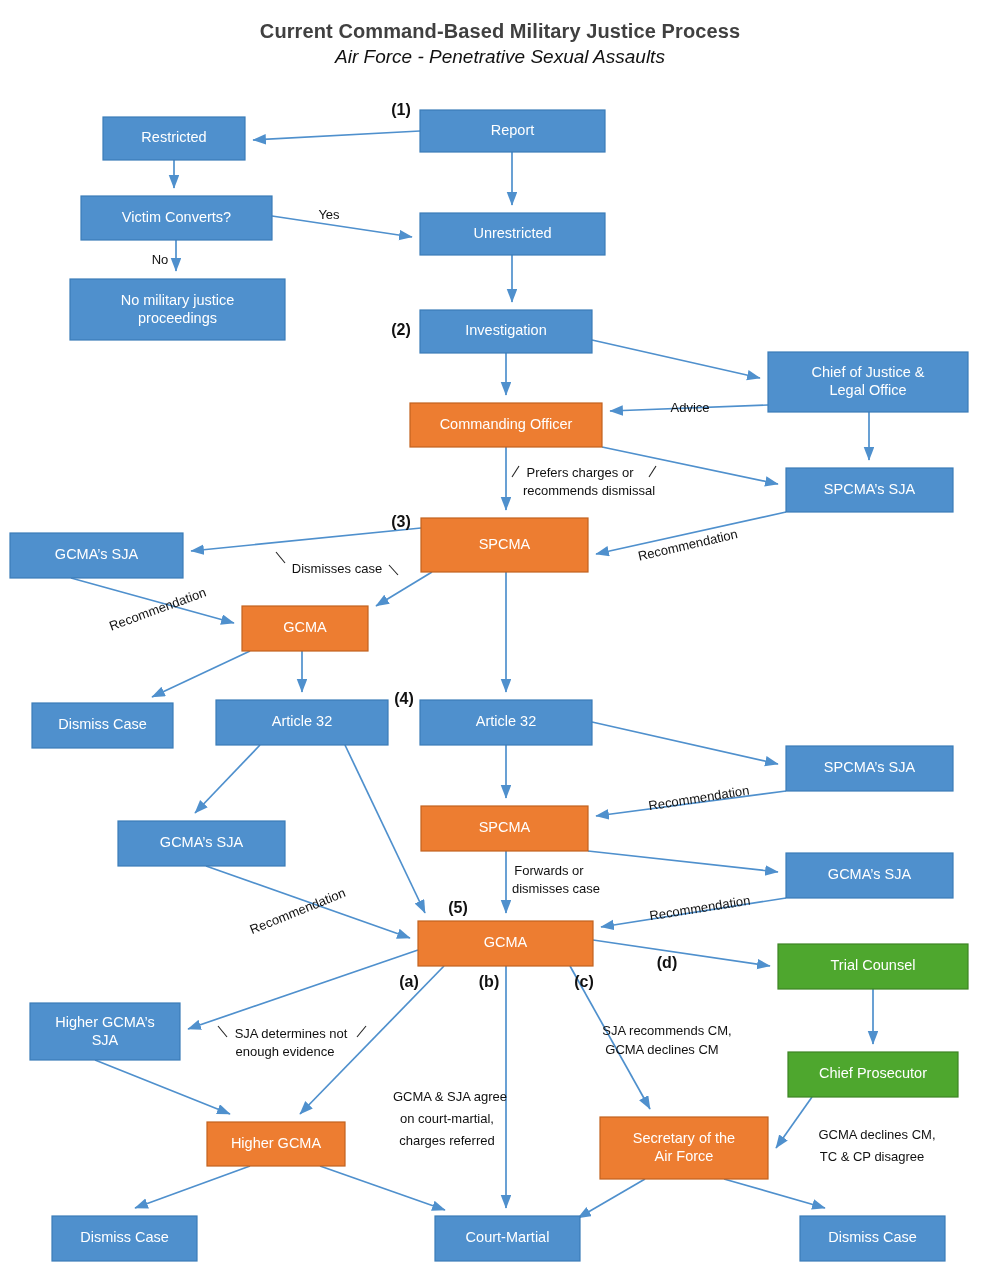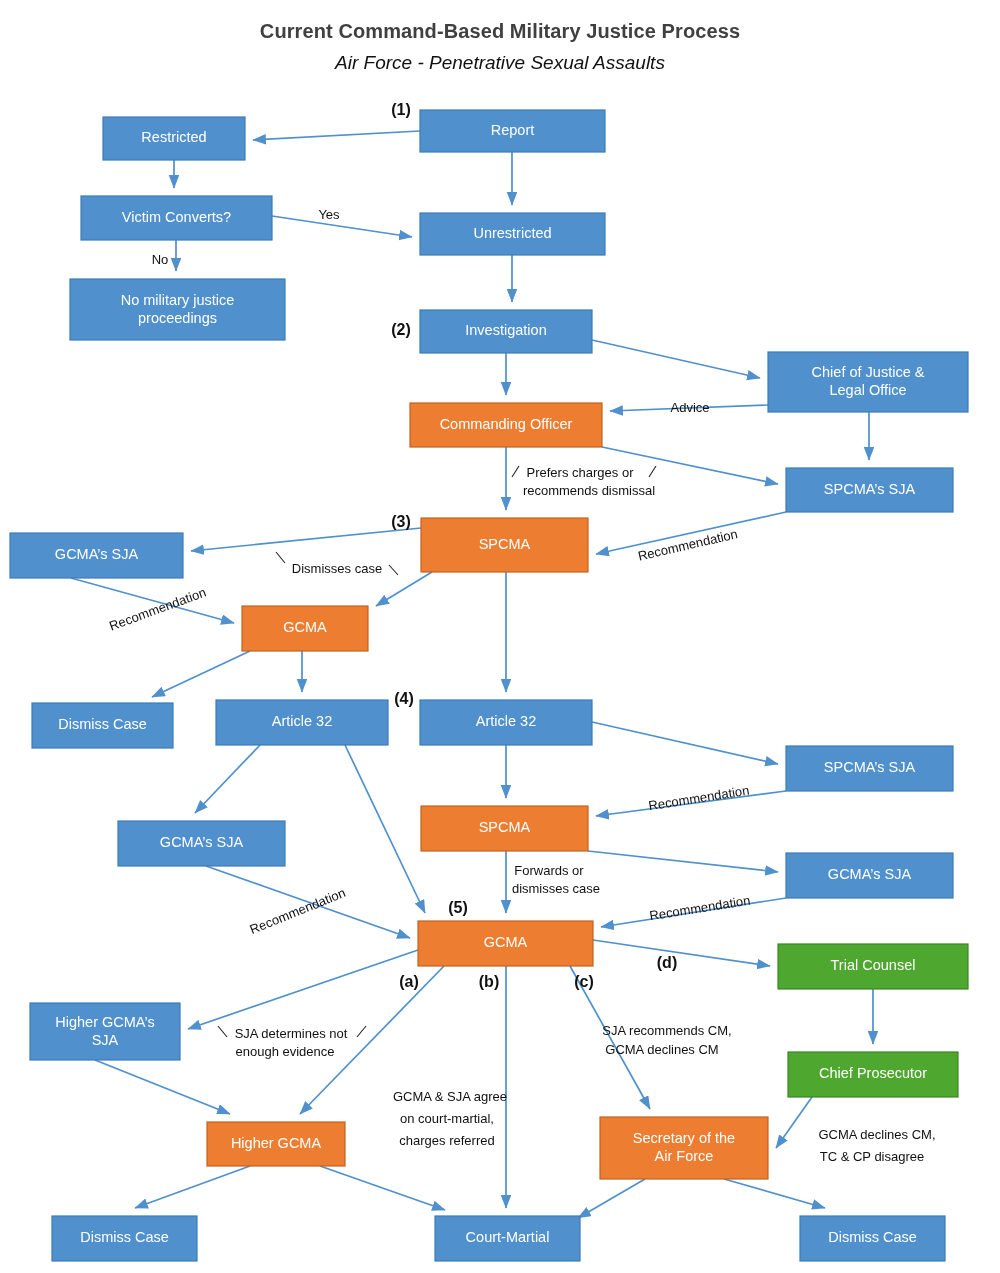--- a/index.html
+++ b/index.html
@@ -1,20 +1,20 @@
 <!DOCTYPE html>
 <html><head>
 <meta charset="utf-8">
 <style>
   html,body{margin:0;padding:0;background:#ffffff;}
   body{font-family:"Liberation Sans", sans-serif;}
   #page{position:relative;width:1000px;height:1273px;background:#fff;overflow:hidden;}
   #title-block{position:absolute;left:0;top:20px;width:1000px;text-align:center;}
   #chart-title{font-size:20px;font-weight:bold;color:#404040;letter-spacing:.1px;}
-  #chart-subtitle{font-size:19px;font-style:italic;color:#111;margin-top:9px;}
+  #chart-subtitle{font-size:19px;font-style:italic;color:#111;margin-top:3px;}
   svg#flow{position:absolute;left:0;top:0;width:1000px;height:1273px;}
   .node rect{stroke-width:1.2px;}
   .node text{fill:#ffffff;font-family:"Liberation Sans",sans-serif;font-size:14.5px;text-anchor:middle;dominant-baseline:middle;}
   .node.blue rect{fill:#4f90cd;stroke:#3b7cb8;}
   .node.orange rect{fill:#ed7d31;stroke:#c2621f;}
   .node.green rect{fill:#4ea72e;stroke:#3d8424;}
   .edge{fill:none;stroke:#4f90cd;stroke-width:1.7px;}
   .edge-head{fill:#4f90cd;}
   .leader{fill:none;stroke:#222;stroke-width:1.1px;}
   .edge-label{font-family:"Liberation Sans",sans-serif;font-size:13px;fill:#111;text-anchor:middle;dominant-baseline:middle;}

